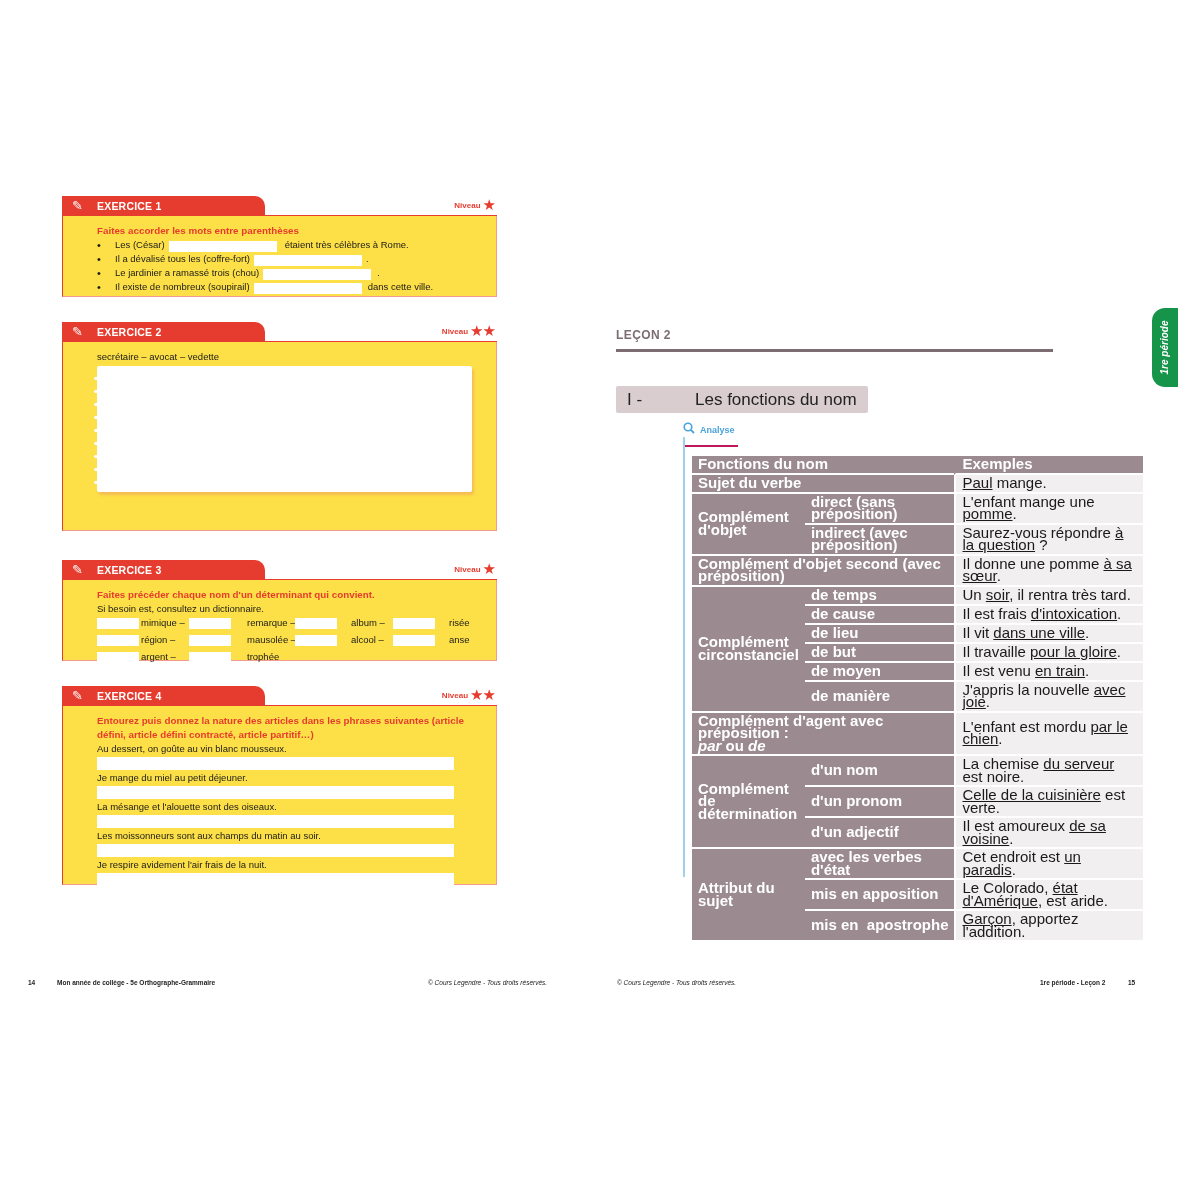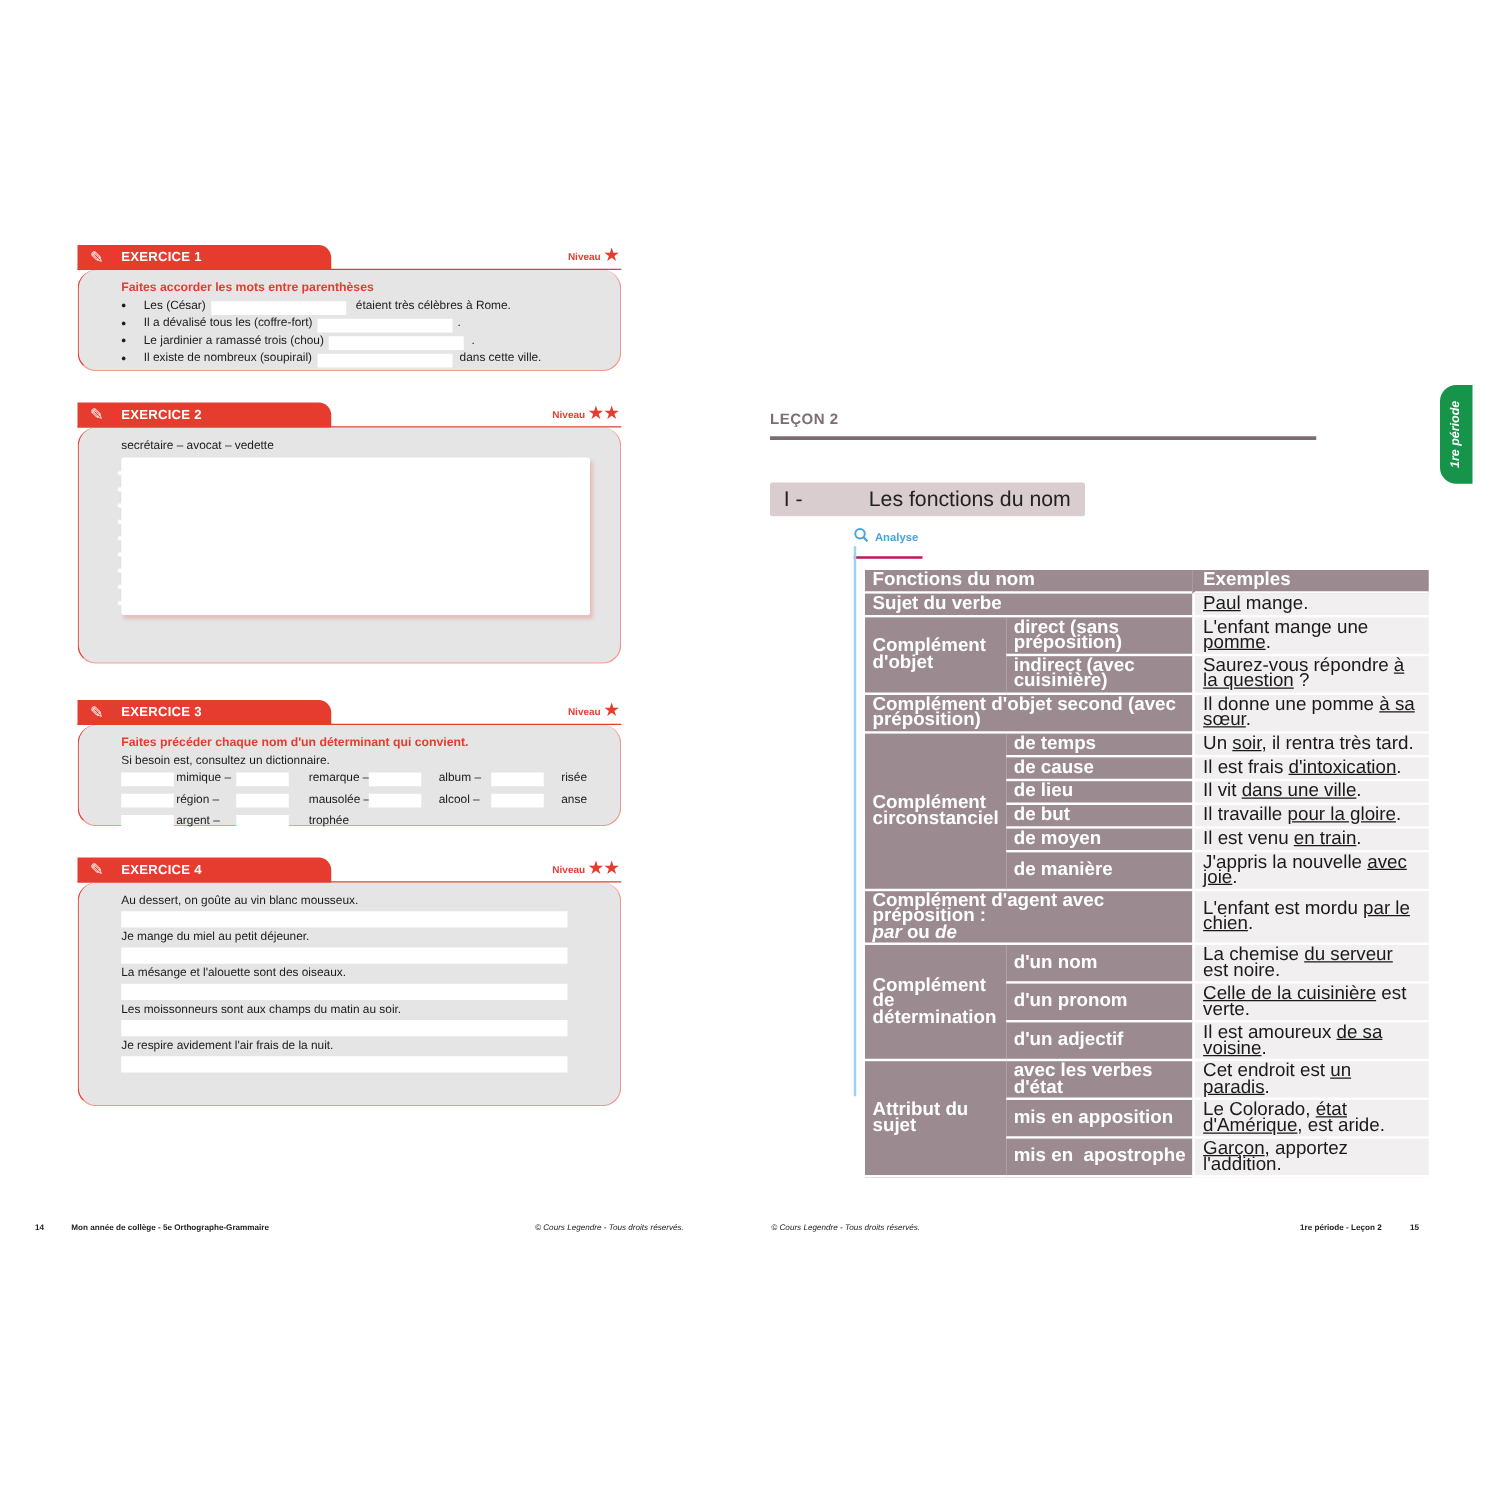--- a/index.html
+++ b/index.html
@@ -7,21 +7,21 @@
   body { position: relative; font-family: "Liberation Sans", "DejaVu Sans", sans-serif; color: #1a1a1a; }
 
   
   .ex { position: absolute; left: 62px; width: 435px; }
   .ex-head { position: relative; height: 20px; border-bottom: 1.5px solid #e63c2f; }
   .ex-tab { position: absolute; left: 0; top: 0; height: 20px; width: 203px; background: #e63c2f; border-radius: 0 10px 0 0; display: flex; align-items: center; padding-left: 10px; }
   .ex-tab .pencil { width: 16px; height: 14px; color: #fff; font-size: 13px; line-height: 14px; }
   .ex-tab .ex-title { color: #fff; font-weight: bold; font-size: 10.5px; margin-left: 9px; letter-spacing: 0.2px; }
   .ex-niveau { position: absolute; right: 2px; top: 2px; display: flex; align-items: center; color: #e63c2f; font-size: 8px; font-weight: bold; text-align: center; }
   .ex-niveau .stars { color: #e63c2f; font-size: 15px; line-height: 14px; margin-left: 2px; letter-spacing: -1px; }
-  .ex-body { background: #e5e5e5; border-left: 1.5px solid #e63c2f; border-right: 1.5px solid #f29a90; border-bottom: 1.5px solid #f29a90; padding: 8px 10px 4px 34px; font-size: 9.5px; line-height: 14px; border-radius: 15px; }
+  .ex-body { background: #fde047; border-left: 1.5px solid #e63c2f; border-right: 1.5px solid #f29a90; border-bottom: 1.5px solid #f29a90; padding: 8px 10px 4px 34px; font-size: 9.5px; line-height: 14px; }
   .ex-instr { color: #e63c2f; font-weight: bold; font-size: 9.8px; line-height: 14px; }
   .ex-list { list-style: none; }
   .ex-list li { position: relative; padding-left: 18px; height: 14px; display: flex; align-items: flex-end; white-space: nowrap; }
   .ex-list li::before { content: "•"; position: absolute; left: 0; top: 0; font-size: 11px; }
   .blank { display: inline-block; background: #ffffff; height: 11px; vertical-align: middle; }
 
   .answer-box { background: #fff; margin: 2px 14px 6px 0; height: 126px; border-radius: 2px; box-shadow: 2px 3px 3px rgba(230,120,110,0.35); position: relative; }
   .answer-box .ticks { position: absolute; left: -3px; top: 6px; bottom: 6px; width: 4px; background-image: radial-gradient(circle, #fff 1.5px, transparent 2px); background-size: 4px 13px; }
 
   .ex3-grid { display: grid; grid-template-columns: 42px 46px 56px 46px 54px 40px 54px 40px; row-gap: 3px; column-gap: 2px; align-items: center; }
@@ -169,20 +169,21 @@
     <div class="ex-tab">
       <span class="pencil">✎</span>
       <span class="ex-title">EXERCICE 4</span>
     </div>
     <div class="ex-niveau">
       <span>Niveau</span>
       <span class="stars">★★</span>
     </div>
   </div>
   <div class="ex-body" style="height:179px;">
+    <div class="ex-instr">Entourez puis donnez la nature des articles dans les phrases suivantes (article défini, article défini contracté, article partitif…)</div>
     <div class="sentence">Au dessert, on goûte au vin blanc mousseux.</div>
     <div class="line-blank"></div>
     <div class="sentence">Je mange du miel au petit déjeuner.</div>
     <div class="line-blank"></div>
     <div class="sentence">La mésange et l'alouette sont des oiseaux.</div>
     <div class="line-blank"></div>
     <div class="sentence">Les moissonneurs sont aux champs du matin au soir.</div>
     <div class="line-blank"></div>
     <div class="sentence">Je respire avidement l'air frais de la nuit.</div>
     <div class="line-blank"></div>
@@ -233,21 +234,21 @@
     <tr class="h19">
       <td class="fn" colspan="2">Sujet du verbe</td>
       <td class="exm"><span></span><span class="u">Paul</span><span> mange.</span></td>
     </tr>
     <tr class="h31">
       <td class="fn" rowspan="2">Complément d'objet</td>
       <td class="sub">direct (sans préposition)</td>
       <td class="exm"><span>L'enfant mange une </span><span class="u">pomme</span><span>.</span></td>
     </tr>
     <tr class="h31">
-      <td class="sub">indirect (avec cuisinière)</td>
+      <td class="sub">indirect (avec préposition)</td>
       <td class="exm"><span>Saurez-vous répondre </span><span class="u">à la question</span><span> ?</span></td>
     </tr>
     <tr class="h31">
       <td class="fn" colspan="2">Complément d'objet second (avec préposition)</td>
       <td class="exm"><span>Il donne une pomme </span><span class="u">à sa sœur</span><span>.</span></td>
     </tr>
     <tr class="h19">
       <td class="fn" rowspan="6">Complément circonstanciel</td>
       <td class="sub">de temps</td>
       <td class="exm"><span>Un </span><span class="u">soir</span><span>, il rentra très tard.</span></td>

